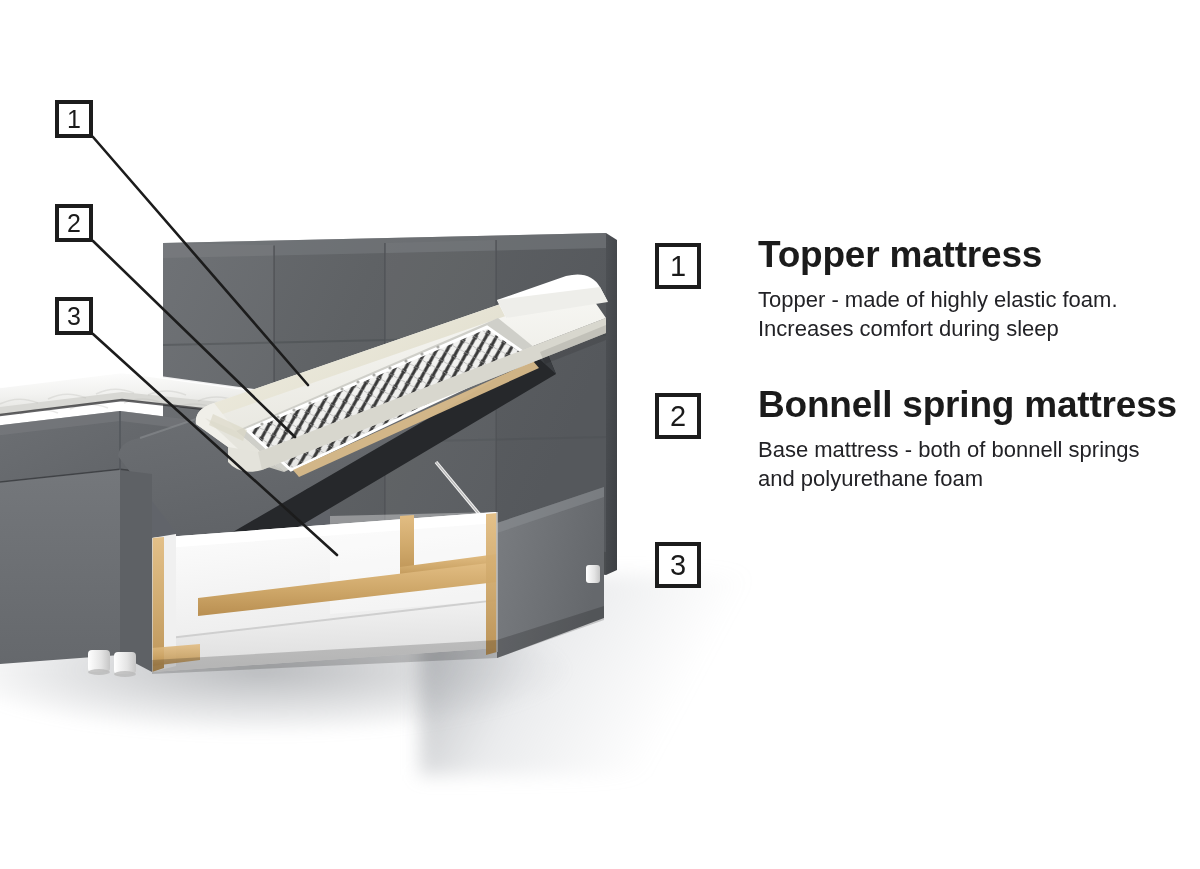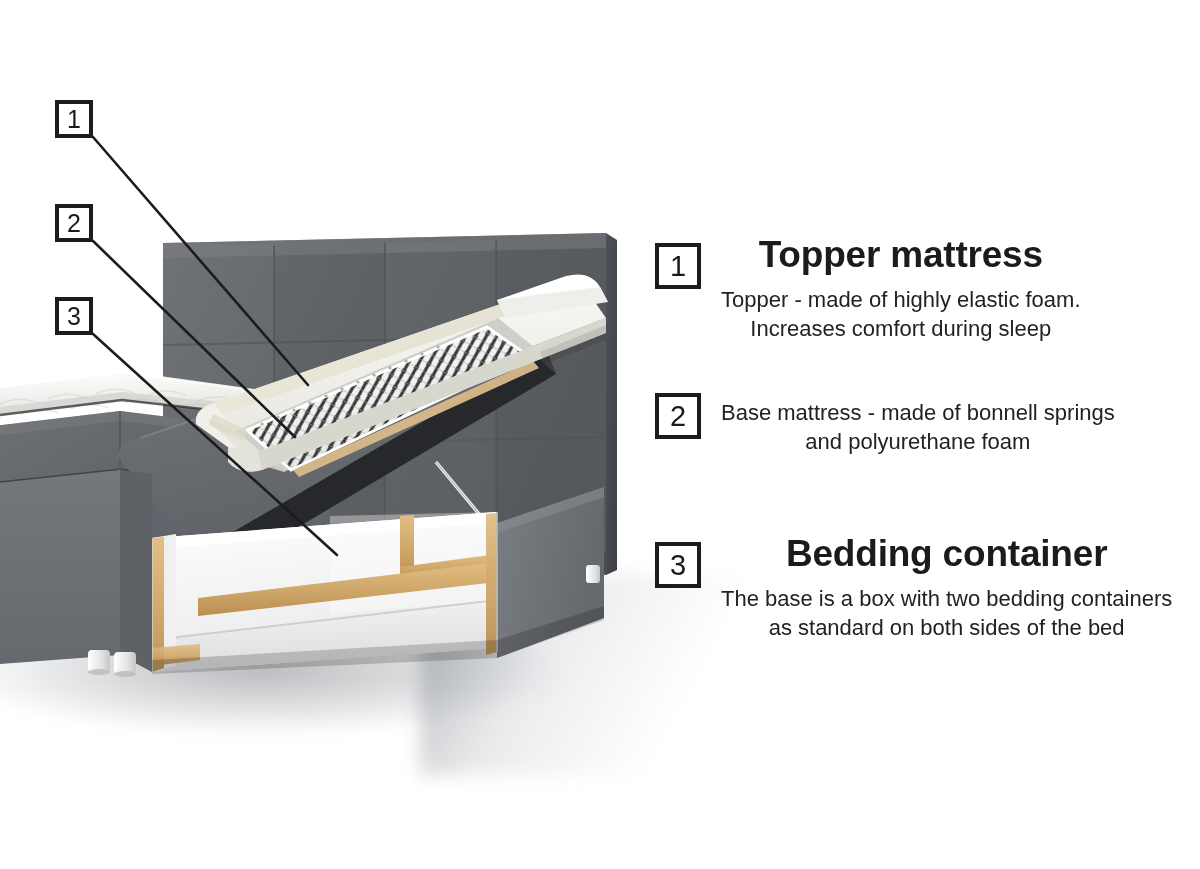--- a/index.html
+++ b/index.html
@@ -55,21 +55,21 @@
   #legend-item-2{top:150px;}
   #legend-item-3{top:299px;}
 
   .legend-num{
     width:46px;height:46px;flex:0 0 46px;
     border:4px solid #1c1c1c;background:#ffffff;box-sizing:border-box;
     display:flex;align-items:center;justify-content:center;
     font-size:29px;color:#1a1a1a;line-height:1;
     margin-top:7px;
   }
-  .legend-text{margin-left:20px;padding-top:0;text-align:center;}
+  .legend-text{margin-left:57px;padding-top:0;}
   .legend-title{
     font-size:37px;font-weight:bold;color:#1b1b1b;
     line-height:1.0;letter-spacing:-.2px;white-space:nowrap;
   }
   .legend-desc{
     margin-top:13px;
     font-size:22px;color:#222226;line-height:1.30;
     white-space:pre-line;
   }
 </style>
@@ -352,31 +352,27 @@
         <div class="legend-desc">Topper - made of highly elastic foam.
 Increases comfort during sleep</div>
       </div>
     </div>
 
     <div class="legend-item" id="legend-item-2">
       <div class="legend-num">
         <span>2</span>
       </div>
       <div class="legend-text">
-        <div class="legend-desc">Base mattress - made of bonnell springs
+        <div class="legend-title">Bonnell spring mattress</div>
+        <div class="legend-desc">Base mattress - both of bonnell springs
 and polyurethane foam</div>
       </div>
     </div>
 
     <div class="legend-item" id="legend-item-3">
       <div class="legend-num">
         <span>3</span>
       </div>
-      <div class="legend-text">
-        <div class="legend-title">Bedding container</div>
-        <div class="legend-desc">The base is a box with two bedding containers
-as standard on both sides of the bed</div>
-      </div>
     </div>
 
   </div>
 
 </div>
 
 </body></html>

